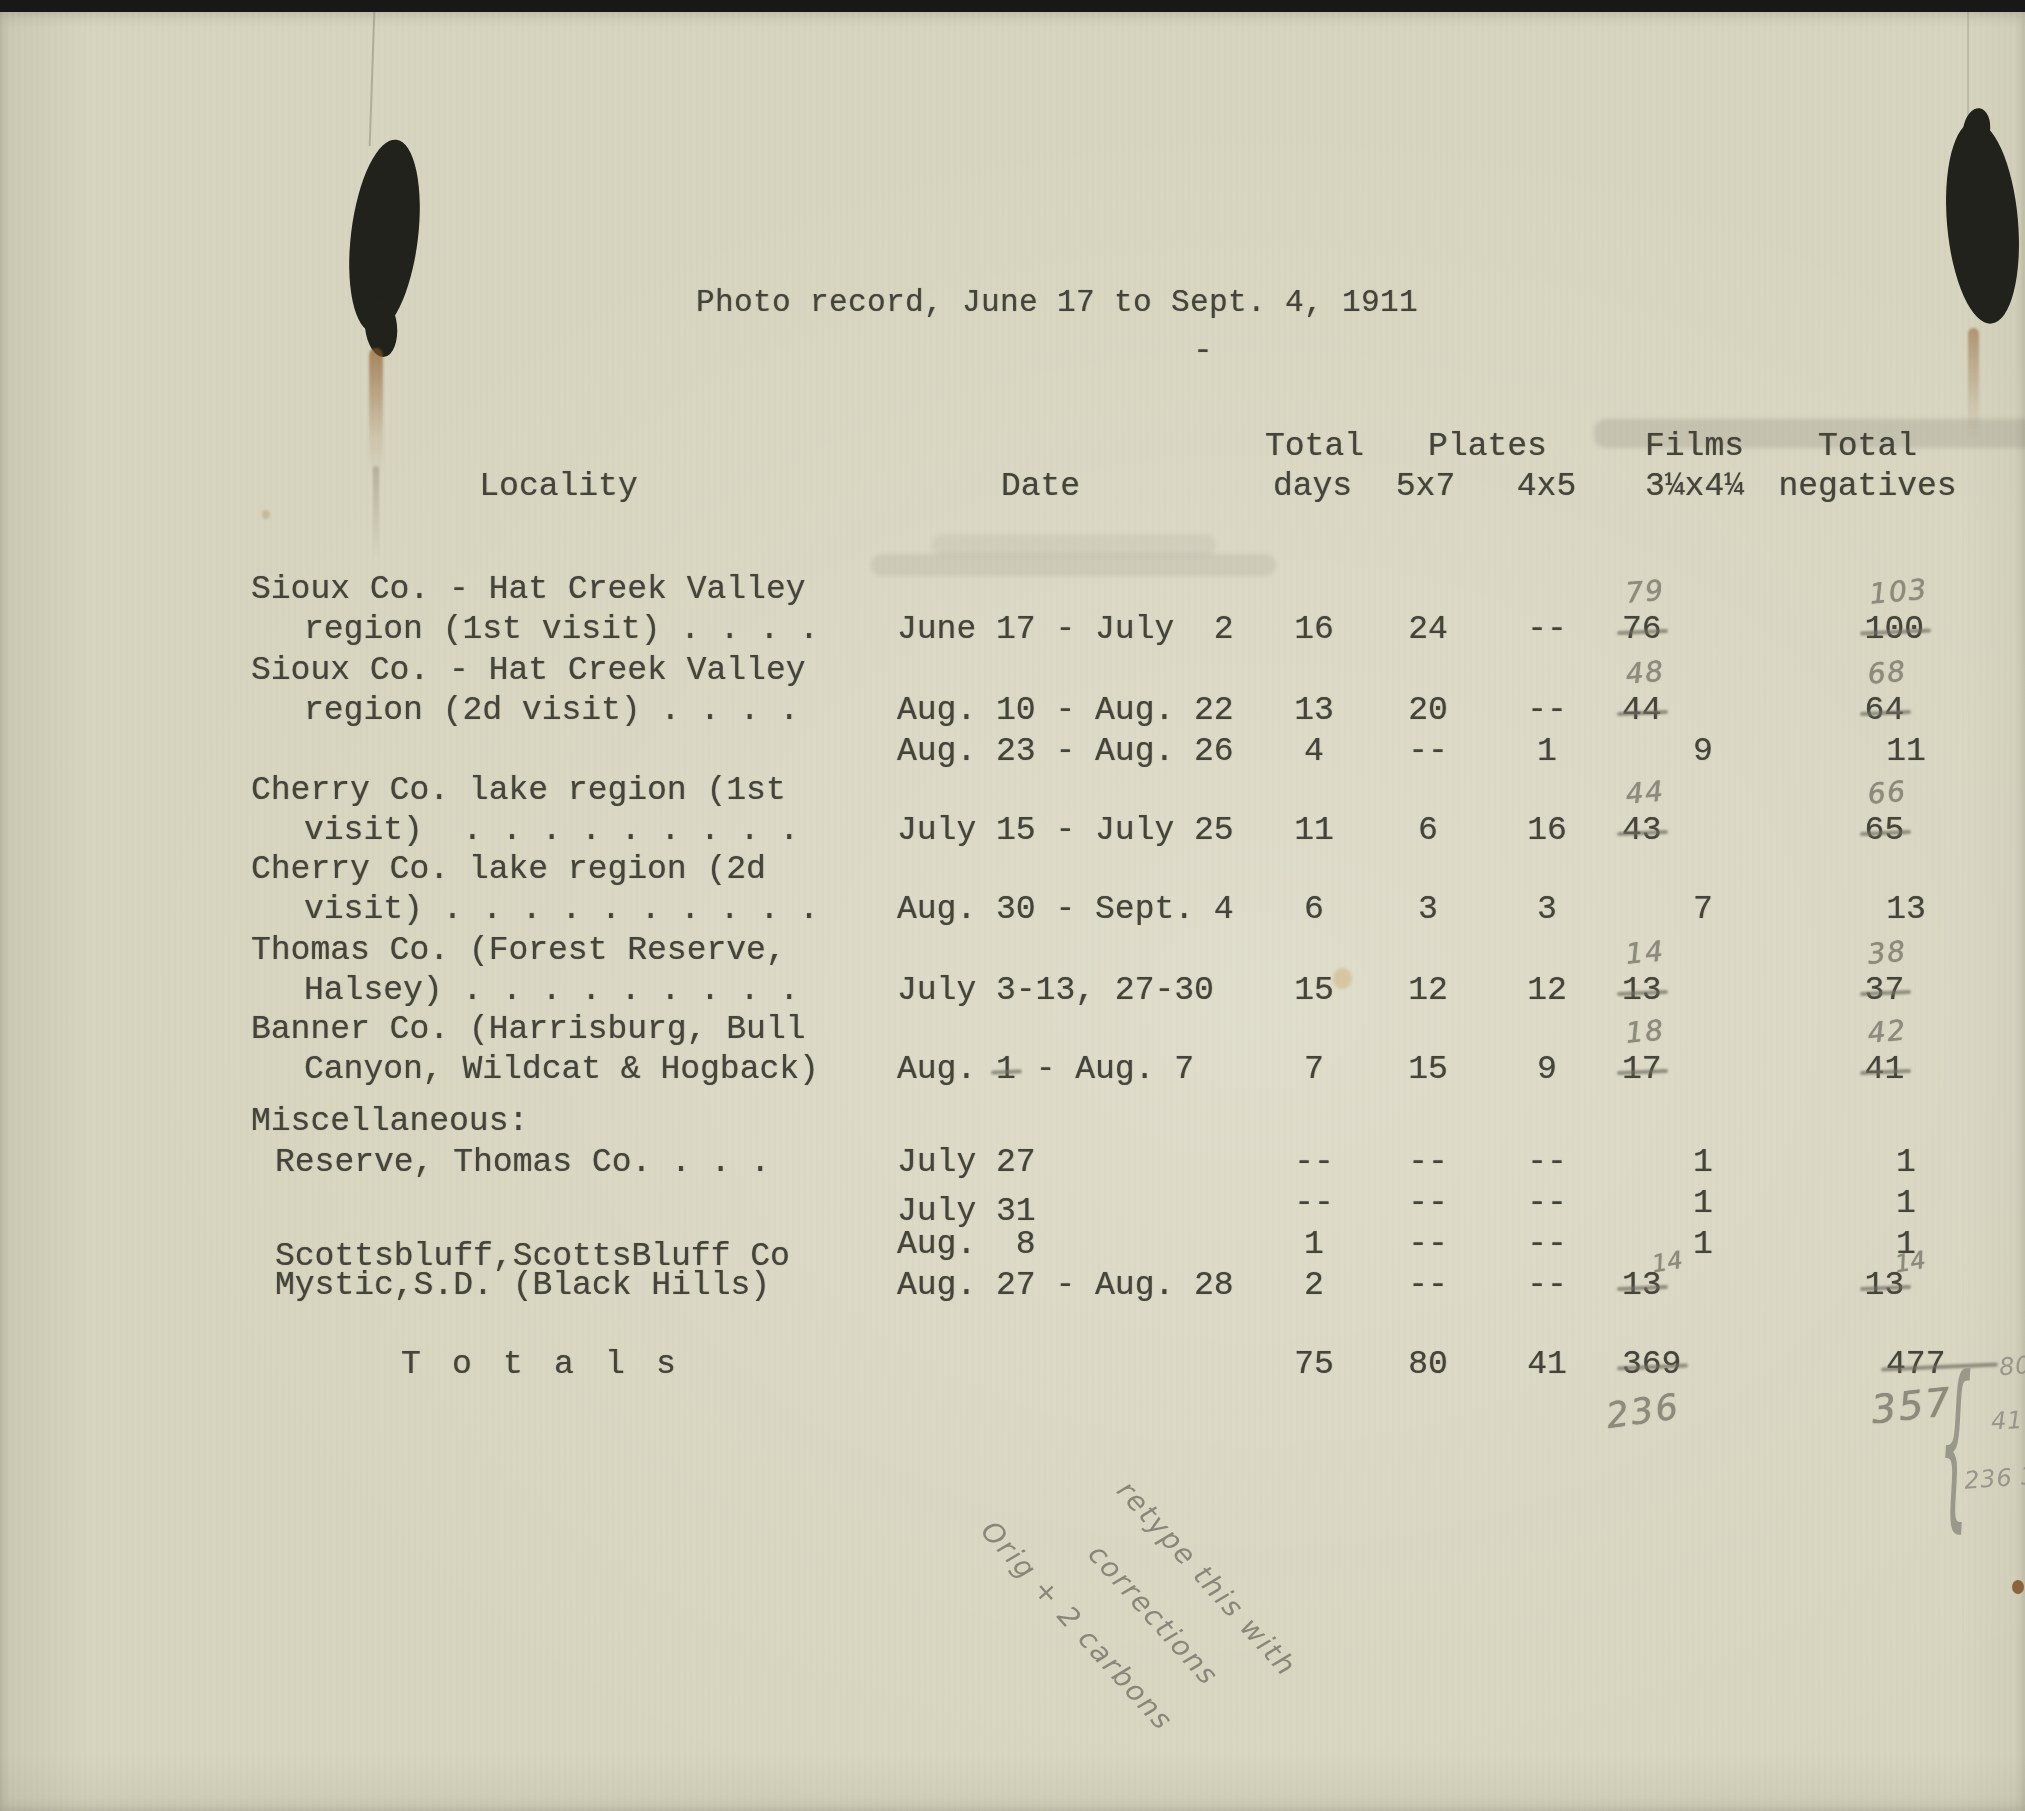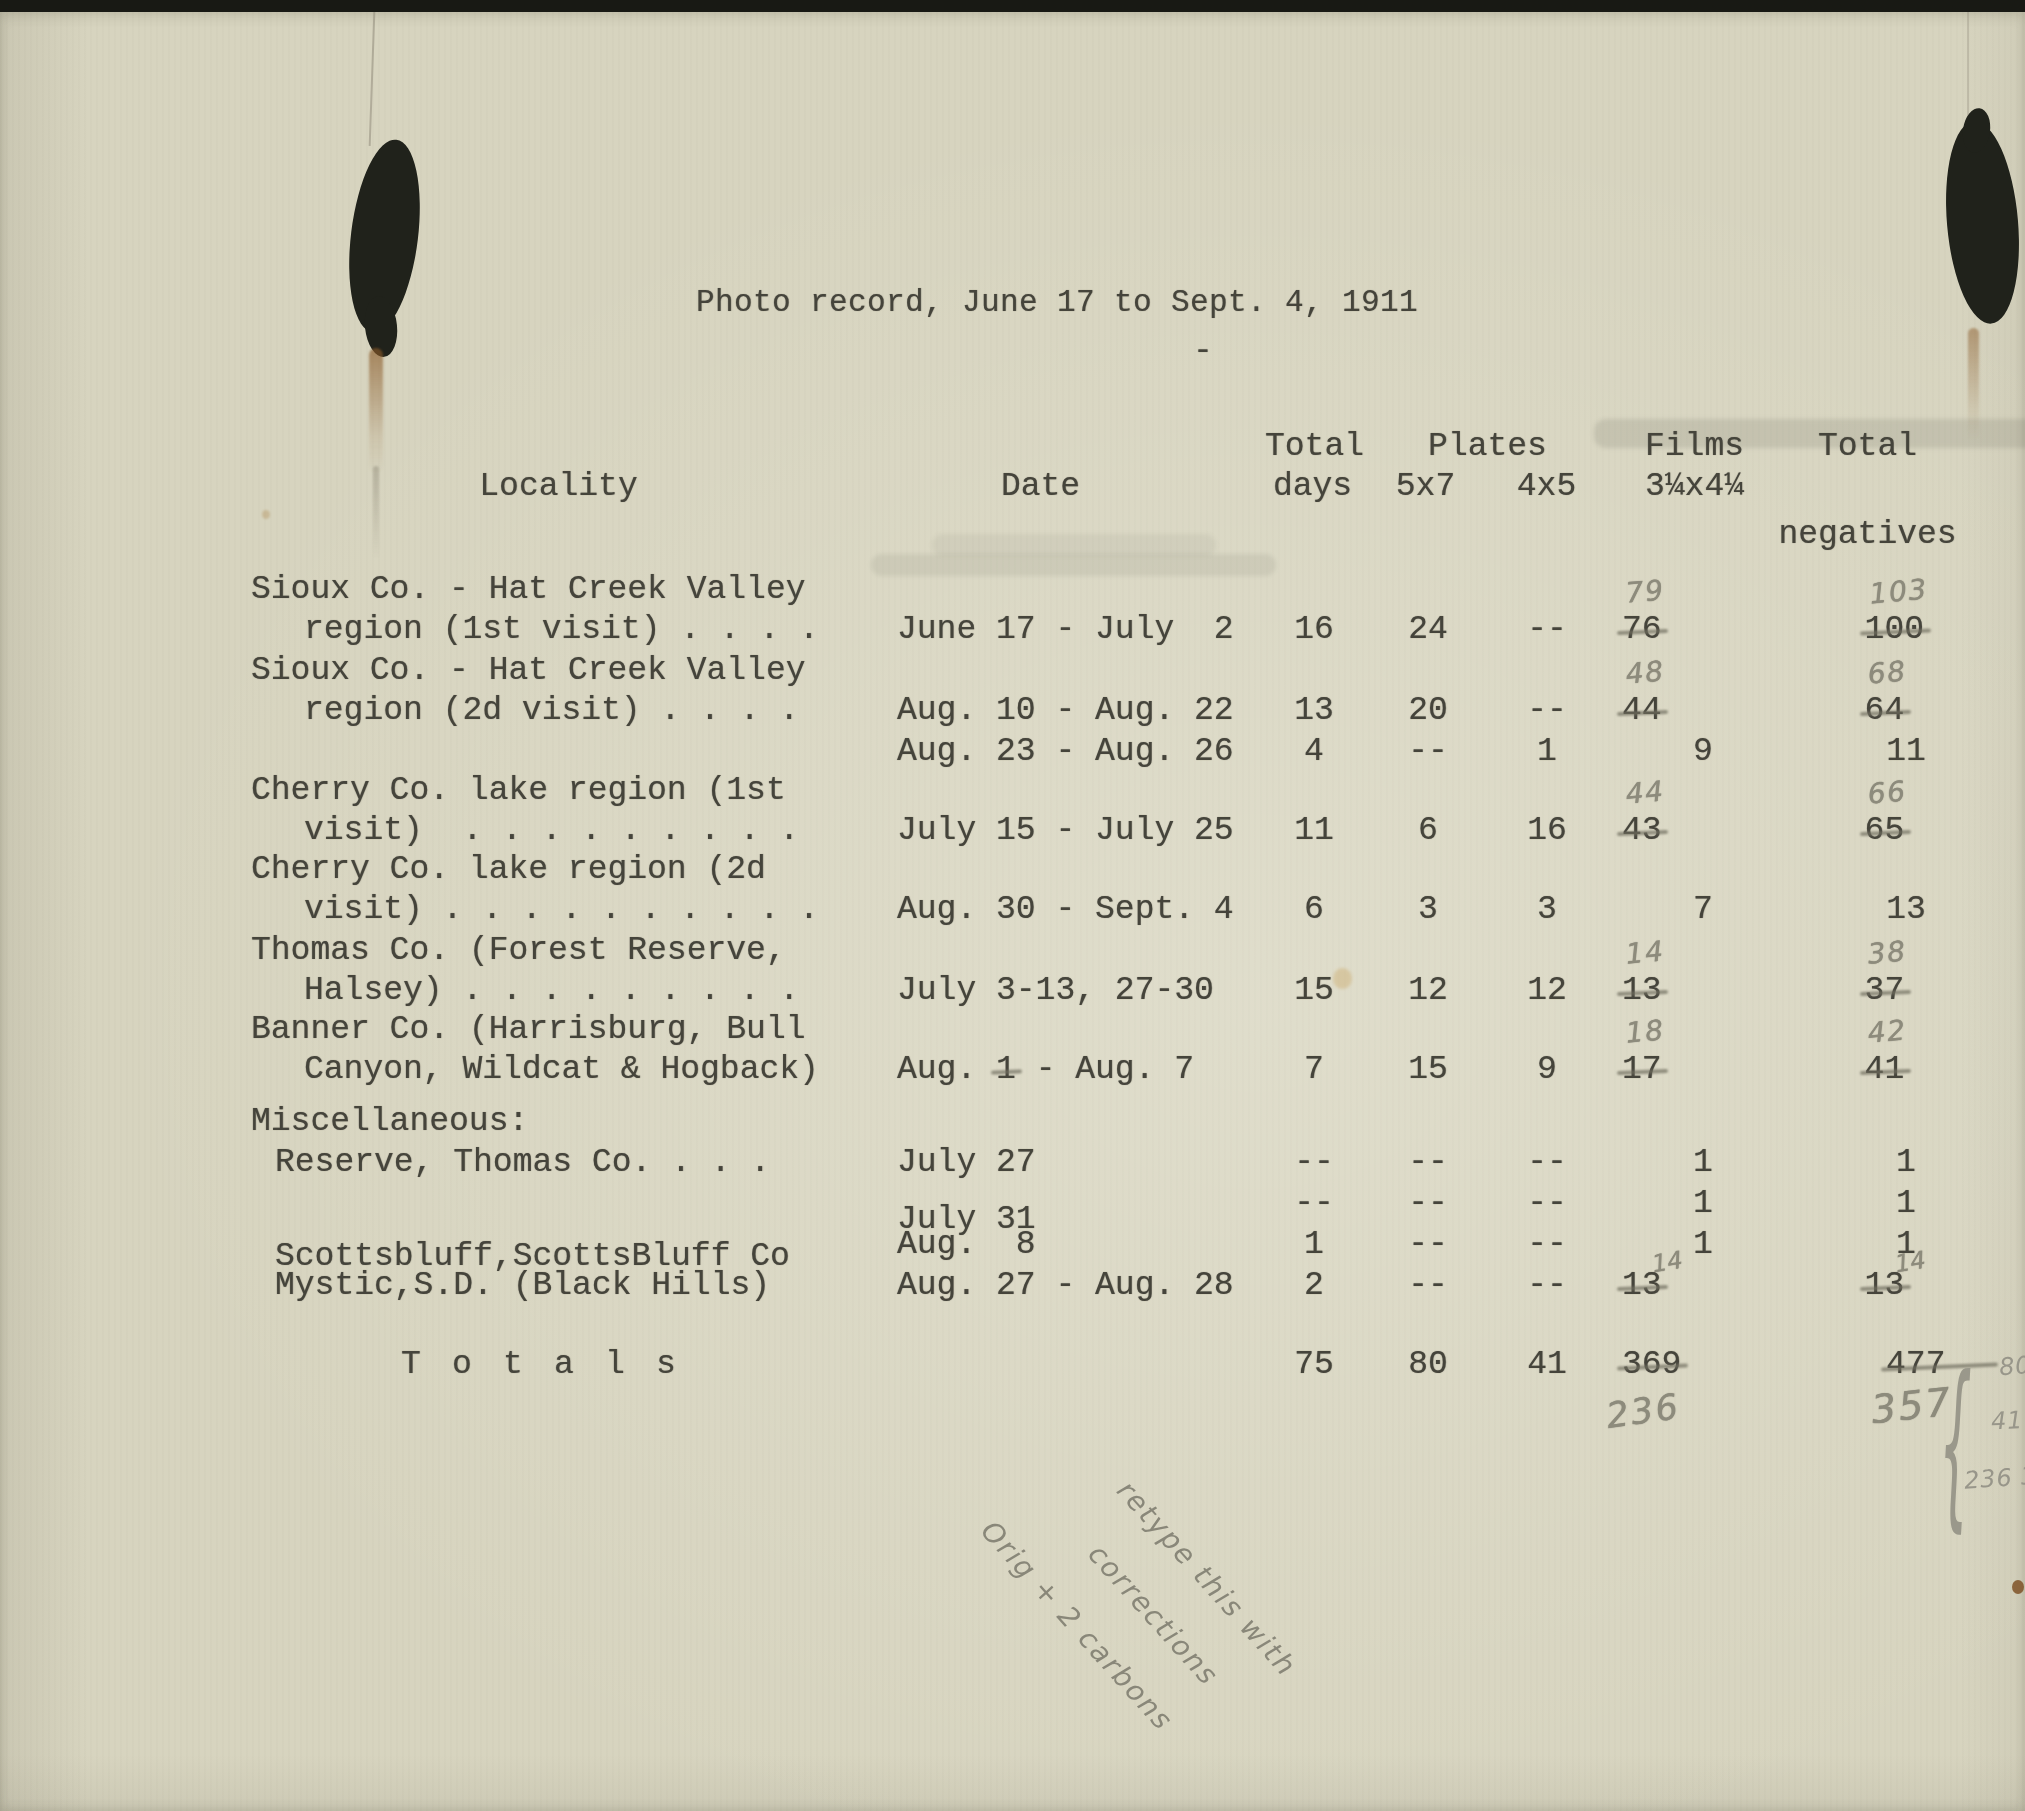--- a/index.html
+++ b/index.html
@@ -77,21 +77,21 @@
   <span class="typed hdr" style="left:1358px;top:416px;">Plates</span>
   <span class="typed hdr" style="left:1565px;top:416px;">Films</span>
   <span class="typed hdr" style="left:1738px;top:416px;">Total</span>
 
   <span class="typed hdr" style="left:429px;top:456px;">Locality</span>
   <span class="typed hdr" style="left:911px;top:456px;">Date</span>
   <span class="typed hdr" style="left:1183px;top:456px;">days</span>
   <span class="typed hdr" style="left:1296px;top:456px;">5x7</span>
   <span class="typed hdr" style="left:1417px;top:456px;">4x5</span>
   <span class="typed hdr" style="left:1565px;top:456px;">3¼x4¼</span>
-  <span class="typed hdr" style="left:1738px;top:456px;margin-top:48px;">negatives</span>
+  <span class="typed hdr" style="left:1738px;top:456px;">negatives</span>
 
   <span class="typed abs" style="left:251px;top:1091px;">Miscellaneous:</span>
 
   <div id="rows">
       <div class="entry" style="top: 559px;"><span class="typed l" style="left: 0px; top: 0px;">Sioux Co. - Hat Creek Valley</span><span class="typed l" style="left: 53px; top: 40px;">region (1st visit) . . . .</span><span class="typed l" style="left: 646px; top: 40px;">June 17 - July  2</span><span class="typed num" style="left: 982px; top: 40px;"><span>16</span></span><span class="typed num" style="left: 1096px; top: 40px;"><span>24</span></span><span class="typed num" style="left: 1215px; top: 40px;"><span>--</span></span><span class="typed num struck" style="left: 1371px; top: 40px;"><span>76</span><span class="hand corr">79</span></span><span class="typed num struck" style="left: 1574px; top: 40px;"><span>100</span><span class="hand corr">103</span></span></div>
       <div class="entry" style="top: 640px;"><span class="typed l" style="left: 0px; top: 0px;">Sioux Co. - Hat Creek Valley</span><span class="typed l" style="left: 53px; top: 40px;">region (2d visit) . . . .</span><span class="typed l" style="left: 646px; top: 40px;">Aug. 10 - Aug. 22</span><span class="typed num" style="left: 982px; top: 40px;"><span>13</span></span><span class="typed num" style="left: 1096px; top: 40px;"><span>20</span></span><span class="typed num" style="left: 1215px; top: 40px;"><span>--</span></span><span class="typed num struck" style="left: 1371px; top: 40px;"><span>44</span><span class="hand corr">48</span></span><span class="typed num struck" style="left: 1574px; top: 40px;"><span>64</span><span class="hand corr">68</span></span></div>
       <div class="entry" style="top: 721px;">
         <span class="typed l" style="left: 646px; top: 0px;">Aug. 23 - Aug. 26</span>
         <span class="typed num" style="left: 982px; top: 0px;"><span>4</span></span>
         <span class="typed num" style="left: 1096px; top: 0px;"><span>--</span></span>
@@ -115,21 +115,21 @@
       <div class="entry" style="top: 1132px;">
         <span class="typed l" style="left: 24px; top: 0px;">Reserve, Thomas Co. . . .</span>
         <span class="typed l" style="left: 646px; top: 0px;">July 27</span>
         <span class="typed num" style="left: 982px; top: 0px;"><span>--</span></span>
         <span class="typed num" style="left: 1096px; top: 0px;"><span>--</span></span>
         <span class="typed num" style="left: 1215px; top: 0px;"><span>--</span></span>
         <span class="typed num" style="left: 1371px; top: 0px;"><span>1</span></span>
         <span class="typed num" style="left: 1574px; top: 0px;"><span>1</span></span>
       </div>
       <div class="entry" style="top: 1173px;">
-        <span class="typed l" style="left: 646px; top: 16px;">July 31</span>
+        <span class="typed l" style="left: 646px; top: 8px;">July 31</span>
         <span class="typed num" style="left: 982px; top: 0px;"><span>--</span></span>
         <span class="typed num" style="left: 1096px; top: 0px;"><span>--</span></span>
         <span class="typed num" style="left: 1215px; top: 0px;"><span>--</span></span>
         <span class="typed num" style="left: 1371px; top: 0px;"><span>1</span></span>
         <span class="typed num" style="left: 1574px; top: 0px;"><span>1</span></span>
       </div>
       <div class="entry" style="top: 1214px;">
         <span class="typed l" style="left: 24px; top: 12px;">Scottsbluff,ScottsBluff Co</span>
         <span class="typed l" style="left: 646px; top: 0px;">Aug.  8</span>
         <span class="typed num" style="left: 982px; top: 0px;"><span>1</span></span>

